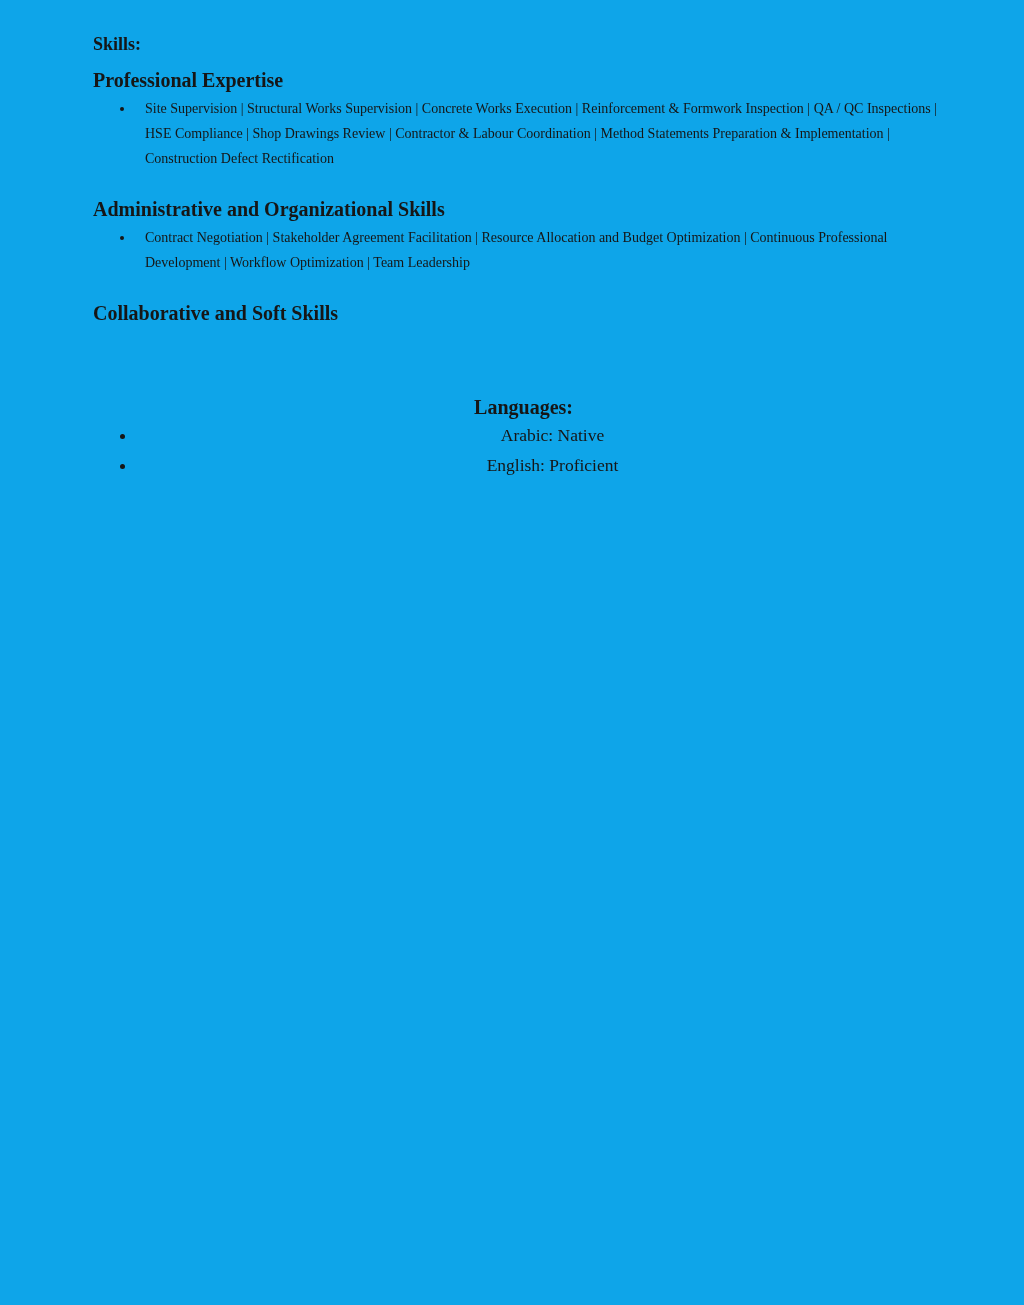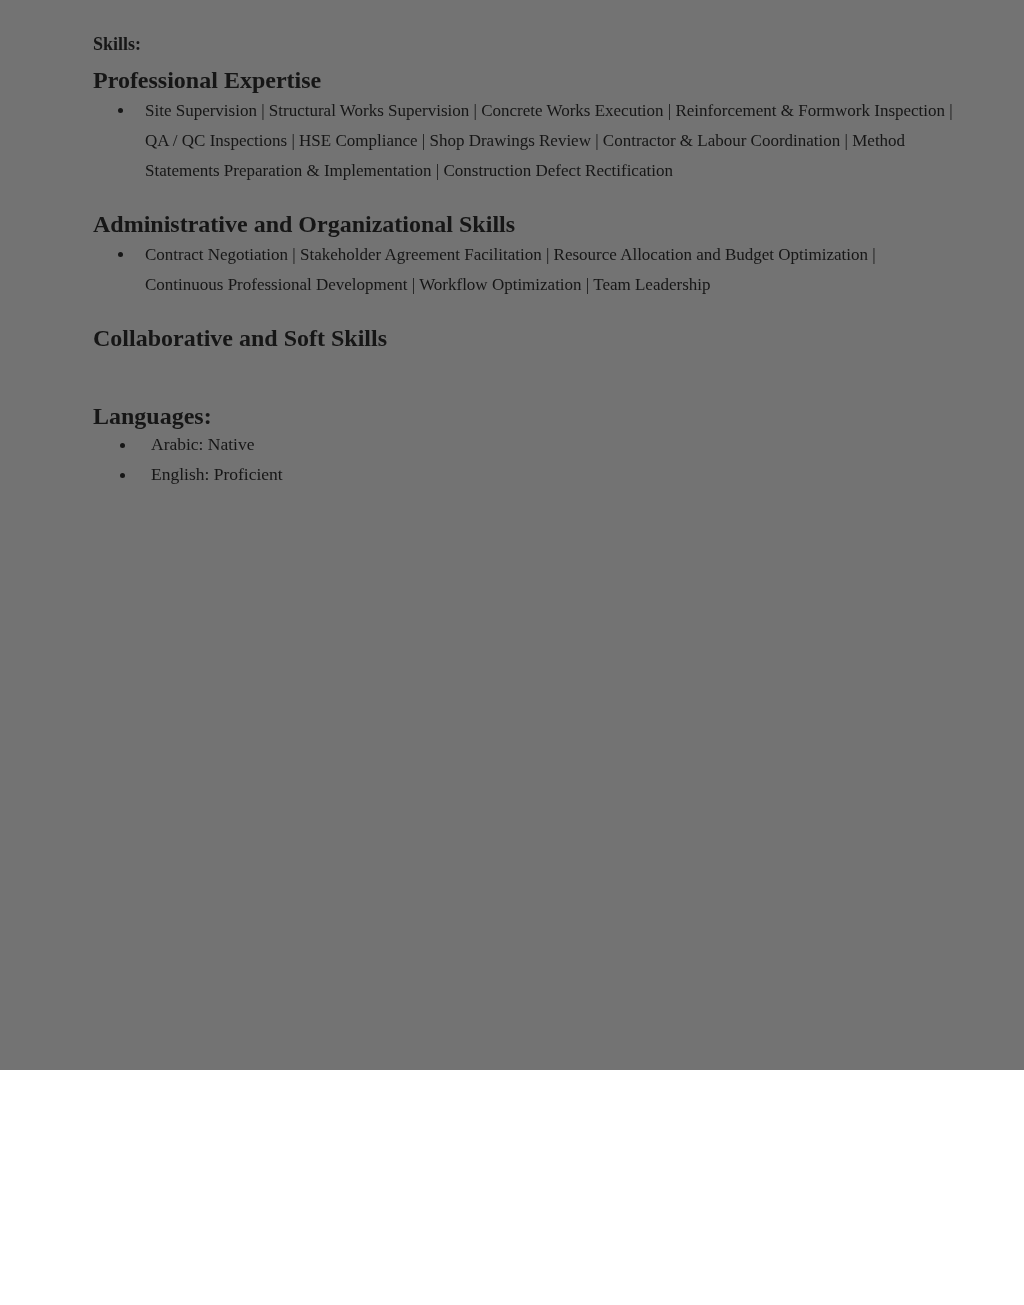--- a/index.html
+++ b/index.html
@@ -3,56 +3,57 @@
 <meta charset="utf-8">
 <style>
   html, body {
     margin: 0;
     padding: 0;
     background: #ffffff;
   }
   .page {
     position: relative;
     width: 1024px;
-    height: 1070px;
-    background: #737373;
+    height: 1305px;
+    background: #0ea5e9;
     font-family: "Liberation Serif", "DejaVu Serif", serif;
     color: #161616;
     box-sizing: border-box;
     padding: 33px 70px 0 93px;
     overflow: hidden;
   }
   .doc-title {
     font-size: 18px;
     font-weight: bold;
     margin: 0 0 14px 0;
     line-height: 22px;
   }
   .section {
     margin: 0 0 27px 0;
   }
   .section-heading {
-    font-size: 24px;
+    font-size: 20px;
     font-weight: bold;
     margin: 0 0 5px 0;
     line-height: 22px;
   }
   ul.skill-list {
     margin: 0;
     padding: 0 0 0 42px;
     list-style: disc outside;
   }
   ul.skill-list li {
-    font-size: 17px;
-    line-height: 30px;
+    font-size: 14px;
+    line-height: 25px;
     padding-left: 10px;
     white-space: pre-wrap;
   }
   .languages-block {
-    margin-top: 56px;
+    margin-top: 72px;
+    text-align: center;
   }
   ul.lang-list {
     margin: 0;
     padding: 0 0 0 44px;
     list-style: disc outside;
   }
   ul.lang-list li {
     font-size: 17.5px;
     line-height: 25px;
     padding-left: 14px;

